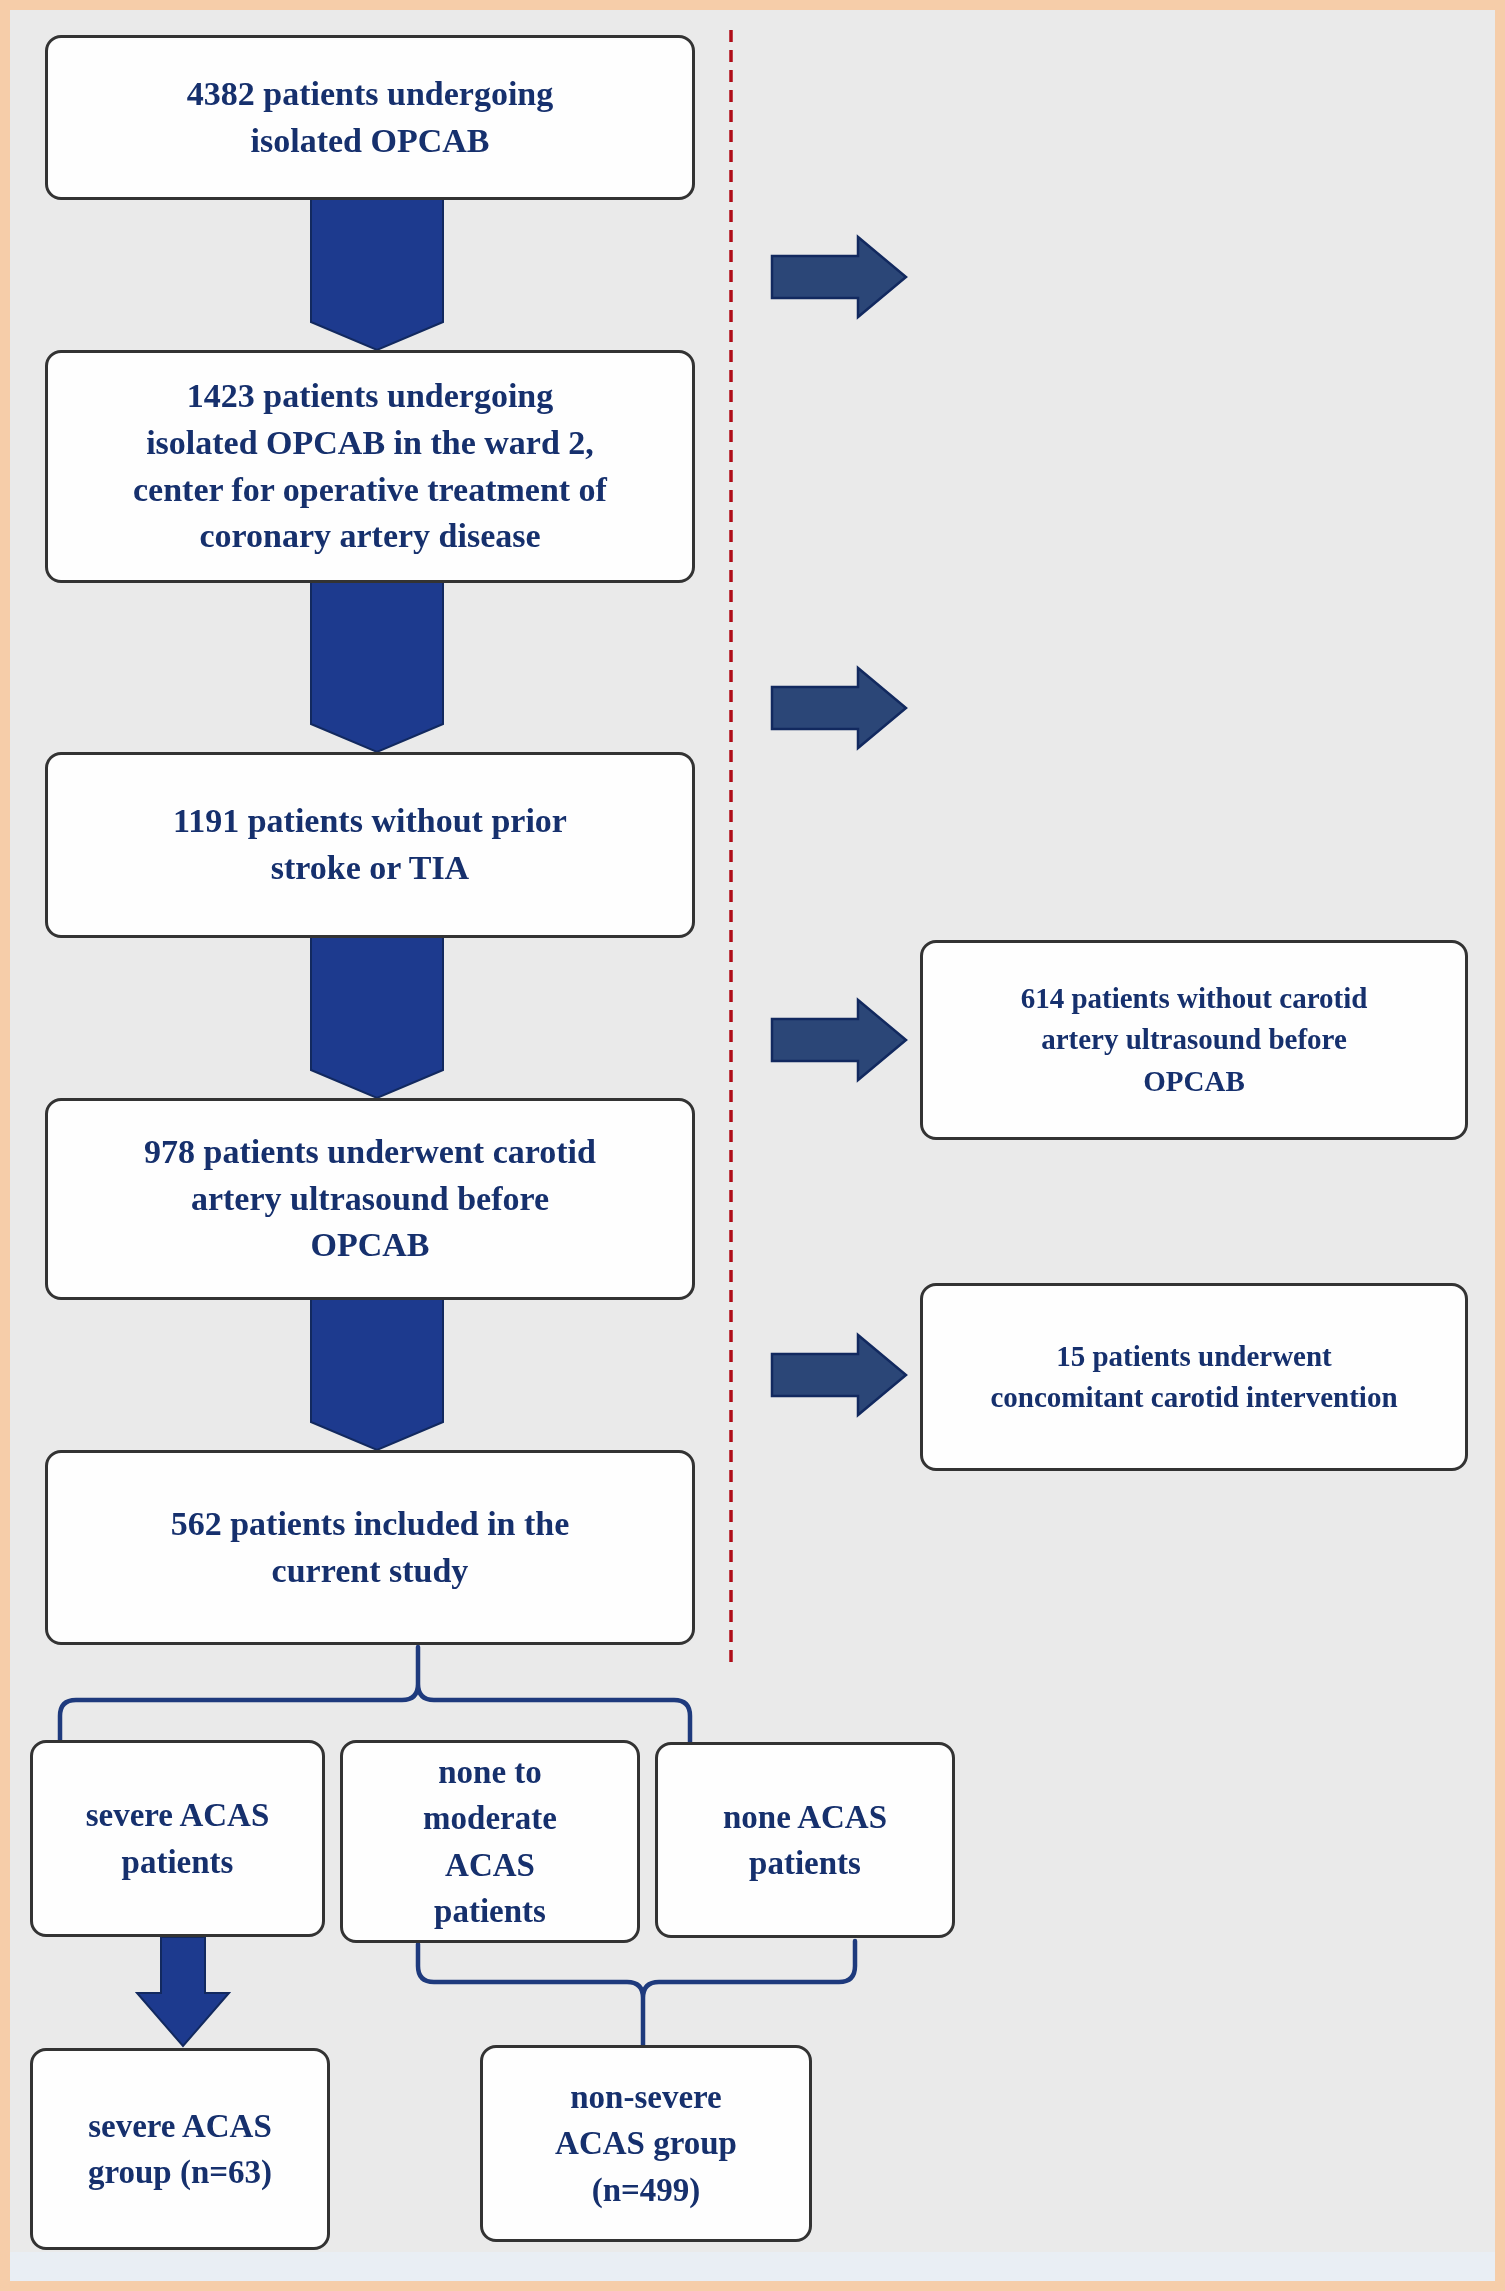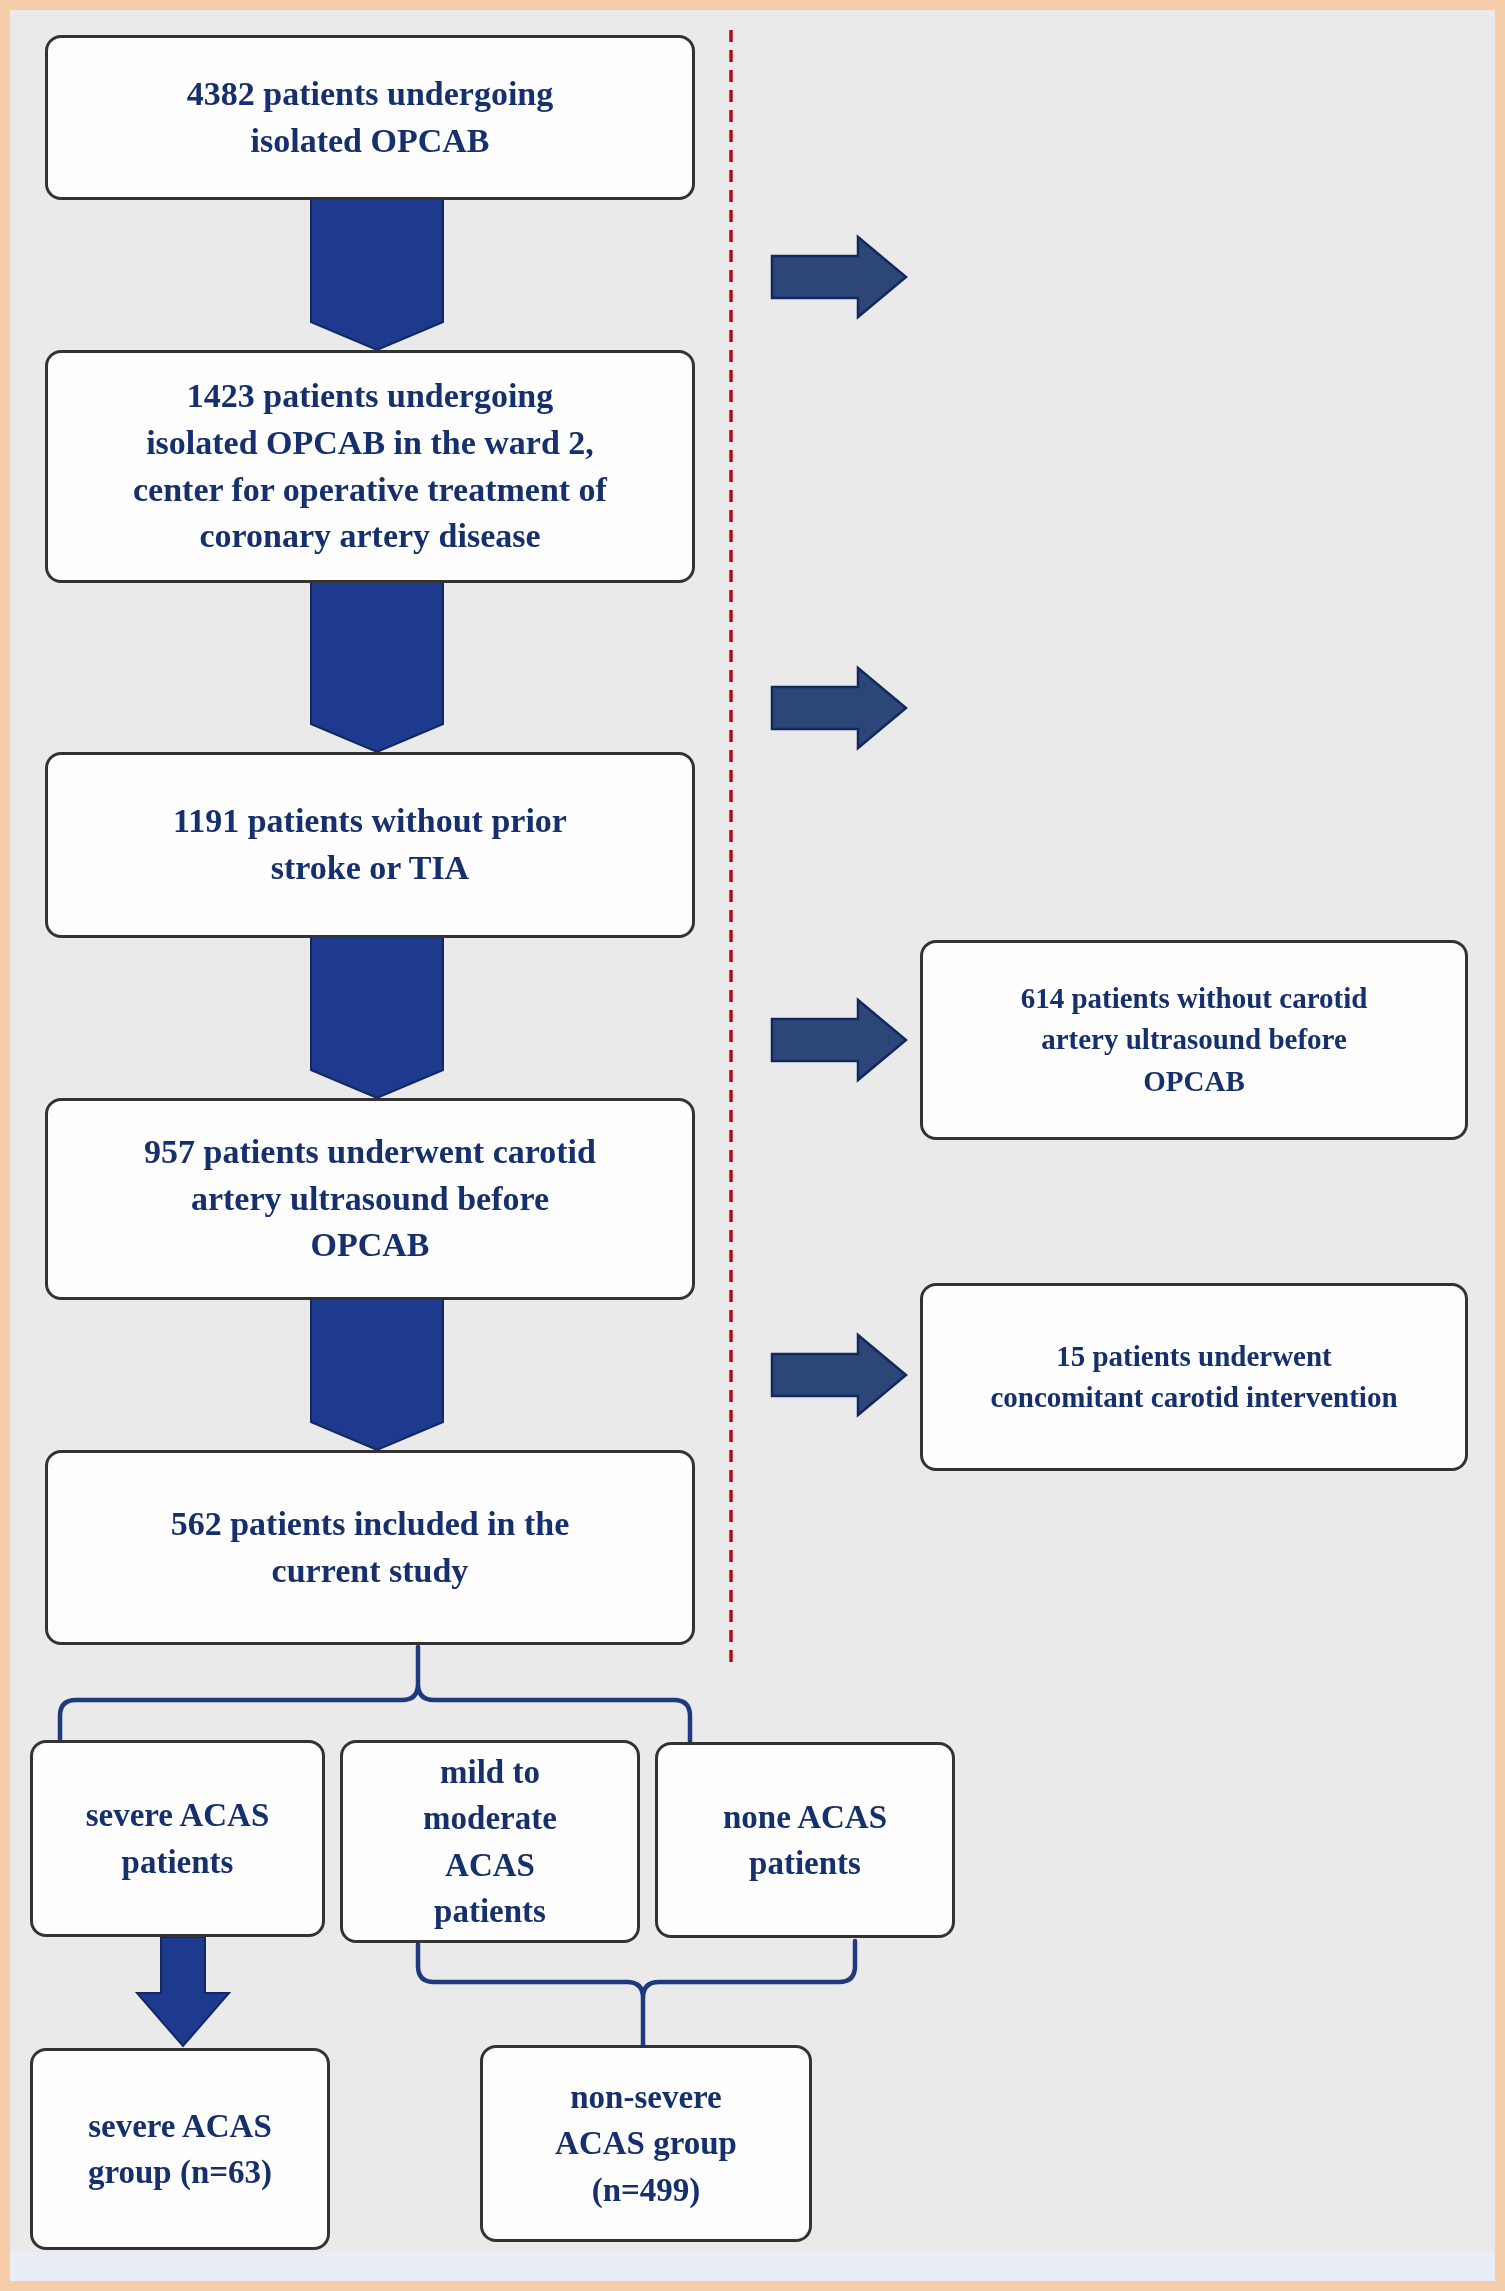--- a/index.html
+++ b/index.html
@@ -90,21 +90,21 @@
     <span class="box-text">1423 patients undergoing
 isolated OPCAB in the ward 2,
 center for operative treatment of
 coronary artery disease</span>
   </div>
   <div class="node main-box" style="top:752px;height:186px;">
     <span class="box-text">1191 patients without prior
 stroke or TIA</span>
   </div>
   <div class="node main-box" style="top:1098px;height:202px;">
-    <span class="box-text">957 patients underwent carotid
+    <span class="box-text">978 patients underwent carotid
 artery ultrasound before
 OPCAB</span>
   </div>
   <div class="node main-box" style="top:1450px;height:195px;">
     <span class="box-text">562 patients included in the
 current study</span>
   </div>
 
   <div class="node side-box" style="top:940px;height:200px;">
     <span class="box-text">614 patients without carotid
@@ -114,21 +114,21 @@
   <div class="node side-box" style="top:1283px;height:188px;">
     <span class="box-text">15 patients underwent
 concomitant carotid intervention</span>
   </div>
 
   <div class="node small-box" style="left:30px;top:1740px;width:295px;height:197px;">
     <span class="box-text">severe ACAS
 patients</span>
   </div>
   <div class="node small-box" style="left:340px;top:1740px;width:300px;height:203px;">
-    <span class="box-text">mild to
+    <span class="box-text">none to
 moderate
 ACAS
 patients</span>
   </div>
   <div class="node small-box" style="left:655px;top:1742px;width:300px;height:196px;">
     <span class="box-text">none ACAS
 patients</span>
   </div>
 
   <div class="node small-box" style="left:30px;top:2048px;width:300px;height:202px;">

